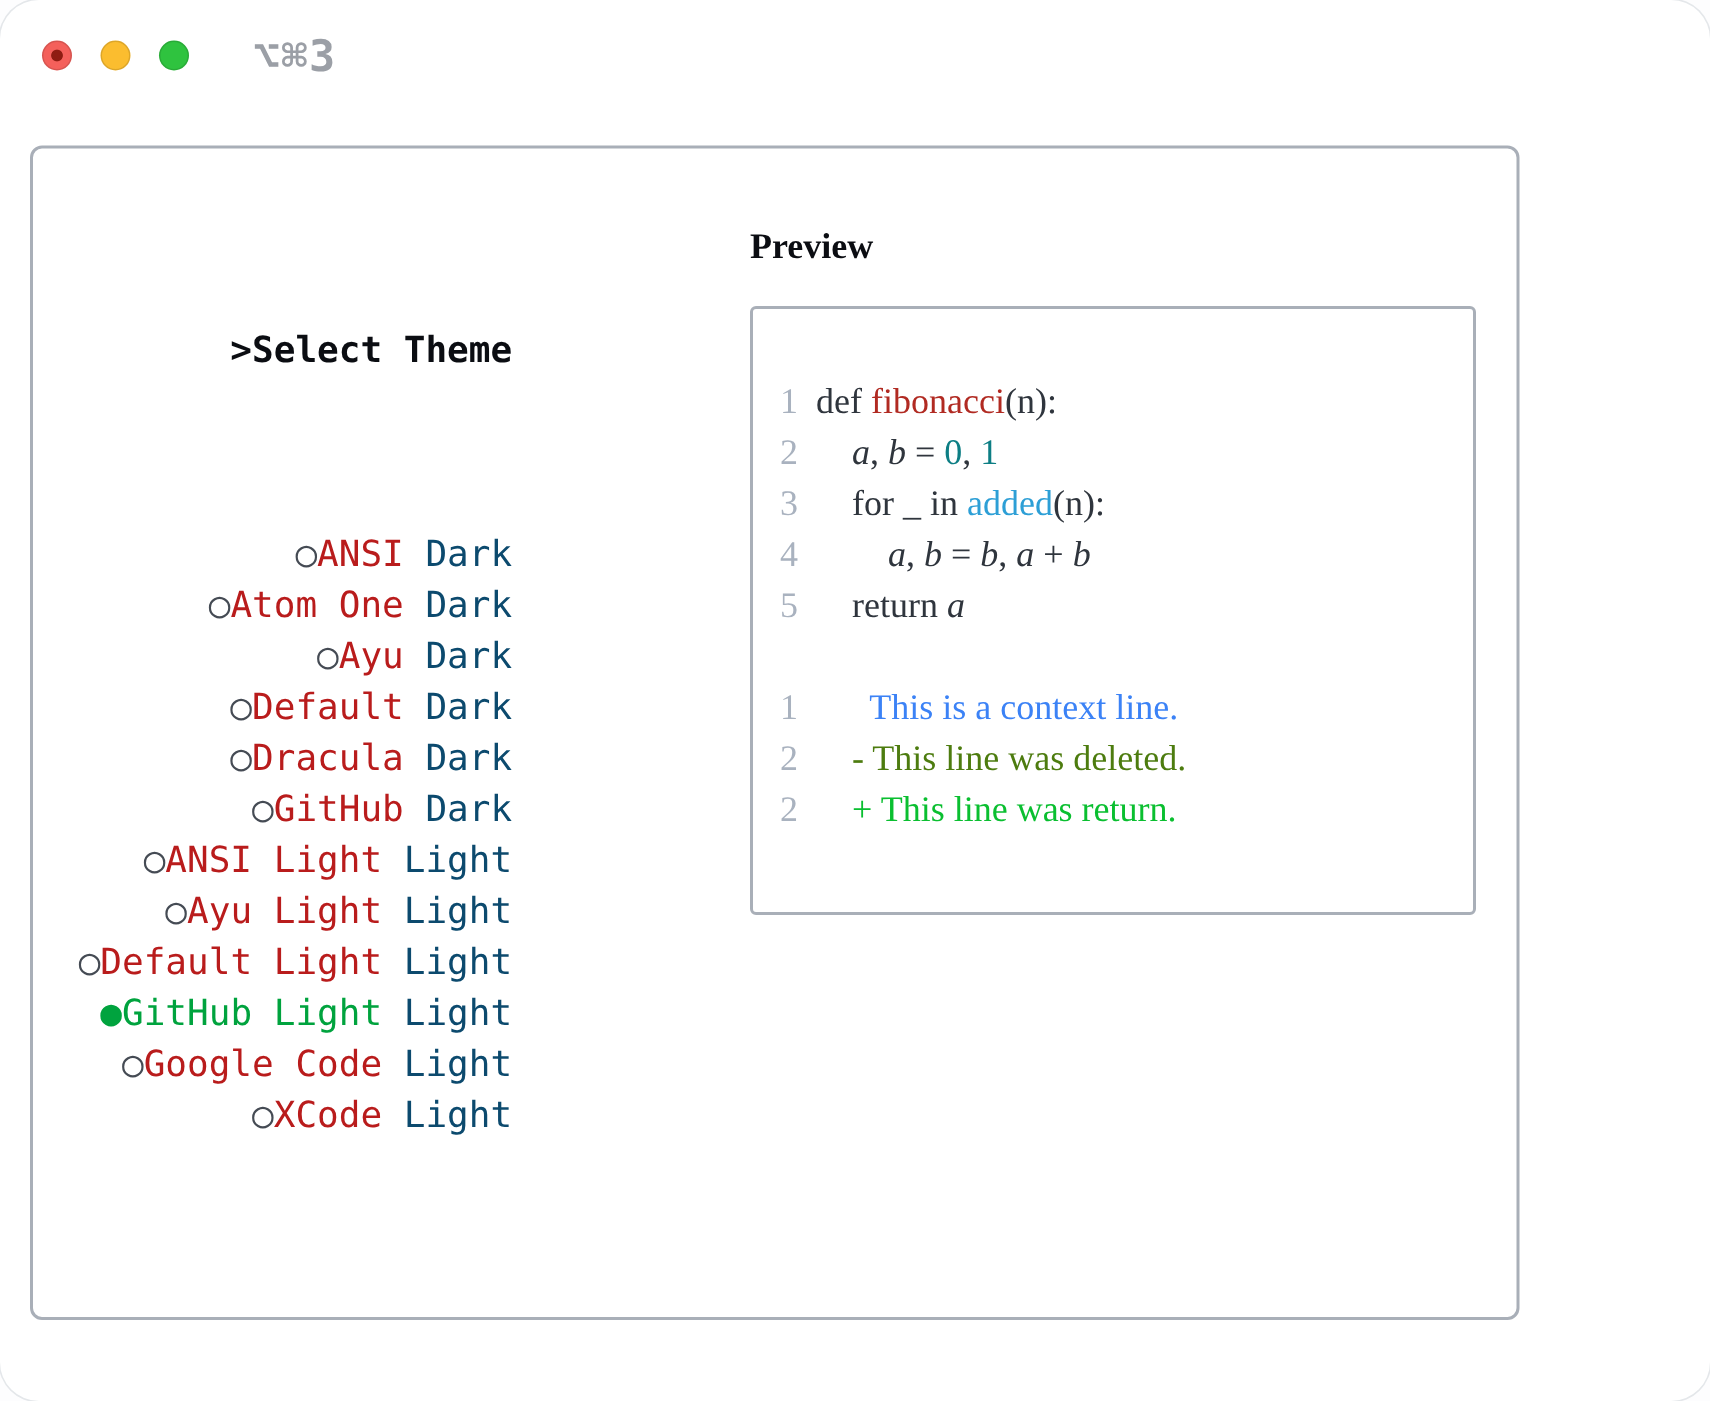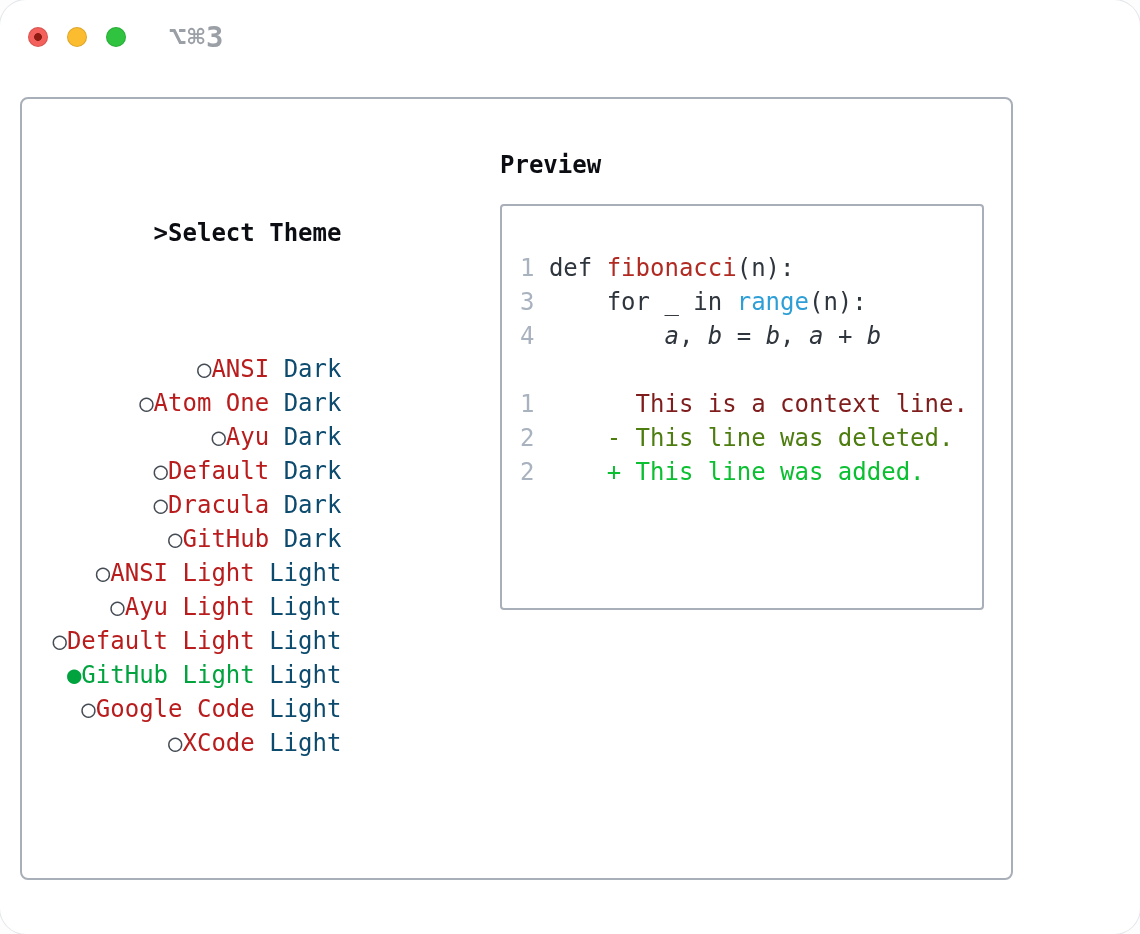--- a/index.html
+++ b/index.html
@@ -13,21 +13,21 @@
   .dot-close{background:radial-gradient(circle,#8e1c12 0 3.6px,#f4605b 4.2px);}
   .dot-min{background:#fbbd2f;}
   .dot-zoom{background:#2fc33f;}
   .win-title{margin-left:24px;color:#9b9fa6;font-size:29px;font-weight:bold;letter-spacing:1px;
              font-family:"DejaVu Sans Mono","DejaVu Sans",monospace;}
 
   
   .panel{position:absolute;left:20px;top:97px;width:993px;height:783px;box-sizing:border-box;
          border:2px solid #a9afb8;border-radius:8px;background:#fff;}
   .left-col{position:absolute;left:16px;top:49px;font-size:24px;line-height:34px;white-space:pre;}
-  .right-col{position:absolute;left:478px;top:49px;font-size:24px;line-height:34px;}
+  .right-col{position:absolute;left:478px;top:49px;font-size:24px;line-height:34px;font-family:Liberation Serif, serif;}
 
   .hdr{font-weight:bold;color:#0b0d12;}
   .prompt{display:inline-block;width:2ch;}
   .row{height:34px;line-height:34px;text-align:right;}
   .marker{display:inline-block;width:2ch;color:#454b54;}
   .tname{color:#b91c1c;}
   .variant{color:#0c4a6e;margin-left:1ch;}
   .row.sel .marker,.row.sel .tname,.opt.sel .marker,.opt.sel .tname{color:#00a33e;}
   .spacer{height:34px;}
 
@@ -37,21 +37,21 @@
                border:2px solid #a9afb8;border-radius:4px;background:#fff;
                padding:45px 15px 0 18px;overflow:hidden;}
   .pline{height:34px;line-height:34px;white-space:pre;}
   .lnum{display:inline-block;width:1ch;margin-right:1ch;text-align:right;color:#a9b2bf;}
   .ctext{white-space:pre;}
   .tok-plain{color:#2f353d;}
   .tok-func{color:#b12a22;}
   .tok-num{color:#0d7e84;}
   .tok-builtin{color:#2d9fd6;}
   .tok-var{color:#2f353d;font-style:italic;}
-  .tok-context{color:#7f1d1d;}
+  .tok-context{color:#3b82f6;}
   .tok-deleted{color:#4d7c0f;}
   .tok-added{color:#0abf30;}
 </style>
 </head>
 <body>
 
 <div class="window">
 
   <div class="titlebar">
     <span class="dot dot-close"></span>
@@ -75,23 +75,25 @@
       
 
       
       
     </div>
 
     <div class="right-col">
       <div class="preview-title">Preview</div>
       <div class="preview-box" id="preview-code">
           <div class="pline"><span class="lnum">1</span><span class="ctext"><span class="tok-plain">def </span><span class="tok-func">fibonacci</span><span class="tok-plain">(n):</span></span></div>
-          <div class="pline"><span class="lnum">3</span><span class="ctext"><span class="tok-plain">    for _ in </span><span class="tok-builtin">range</span><span class="tok-plain">(n):</span></span></div>
+          <div class="pline"><span class="lnum">2</span><span class="ctext"><span class="tok-plain">    </span><span class="tok-var">a</span><span class="tok-plain">, </span><span class="tok-var">b</span><span class="tok-plain"> = </span><span class="tok-num">0</span><span class="tok-plain">, </span><span class="tok-num">1</span></span></div>
+          <div class="pline"><span class="lnum">3</span><span class="ctext"><span class="tok-plain">    for _ in </span><span class="tok-builtin">added</span><span class="tok-plain">(n):</span></span></div>
           <div class="pline"><span class="lnum">4</span><span class="ctext"><span class="tok-plain">        </span><span class="tok-var">a</span><span class="tok-plain">, </span><span class="tok-var">b</span><span class="tok-plain"> = </span><span class="tok-var">b</span><span class="tok-plain">, </span><span class="tok-var">a</span><span class="tok-plain"> + </span><span class="tok-var">b</span></span></div>
+          <div class="pline"><span class="lnum">5</span><span class="ctext"><span class="tok-plain">    return </span><span class="tok-var">a</span></span></div>
           <div class="pline"><span class="lnum"></span><span class="ctext"></span></div>
           <div class="pline"><span class="lnum">1</span><span class="ctext"><span class="tok-context">      This is a context line.</span></span></div>
           <div class="pline"><span class="lnum">2</span><span class="ctext"><span class="tok-deleted">    - This line was deleted.</span></span></div>
-          <div class="pline"><span class="lnum">2</span><span class="ctext"><span class="tok-added">    + This line was added.</span></span></div>
+          <div class="pline"><span class="lnum">2</span><span class="ctext"><span class="tok-added">    + This line was return.</span></span></div>
         </div>
     </div>
 
   </div>
 </div>
 
 </body></html>

